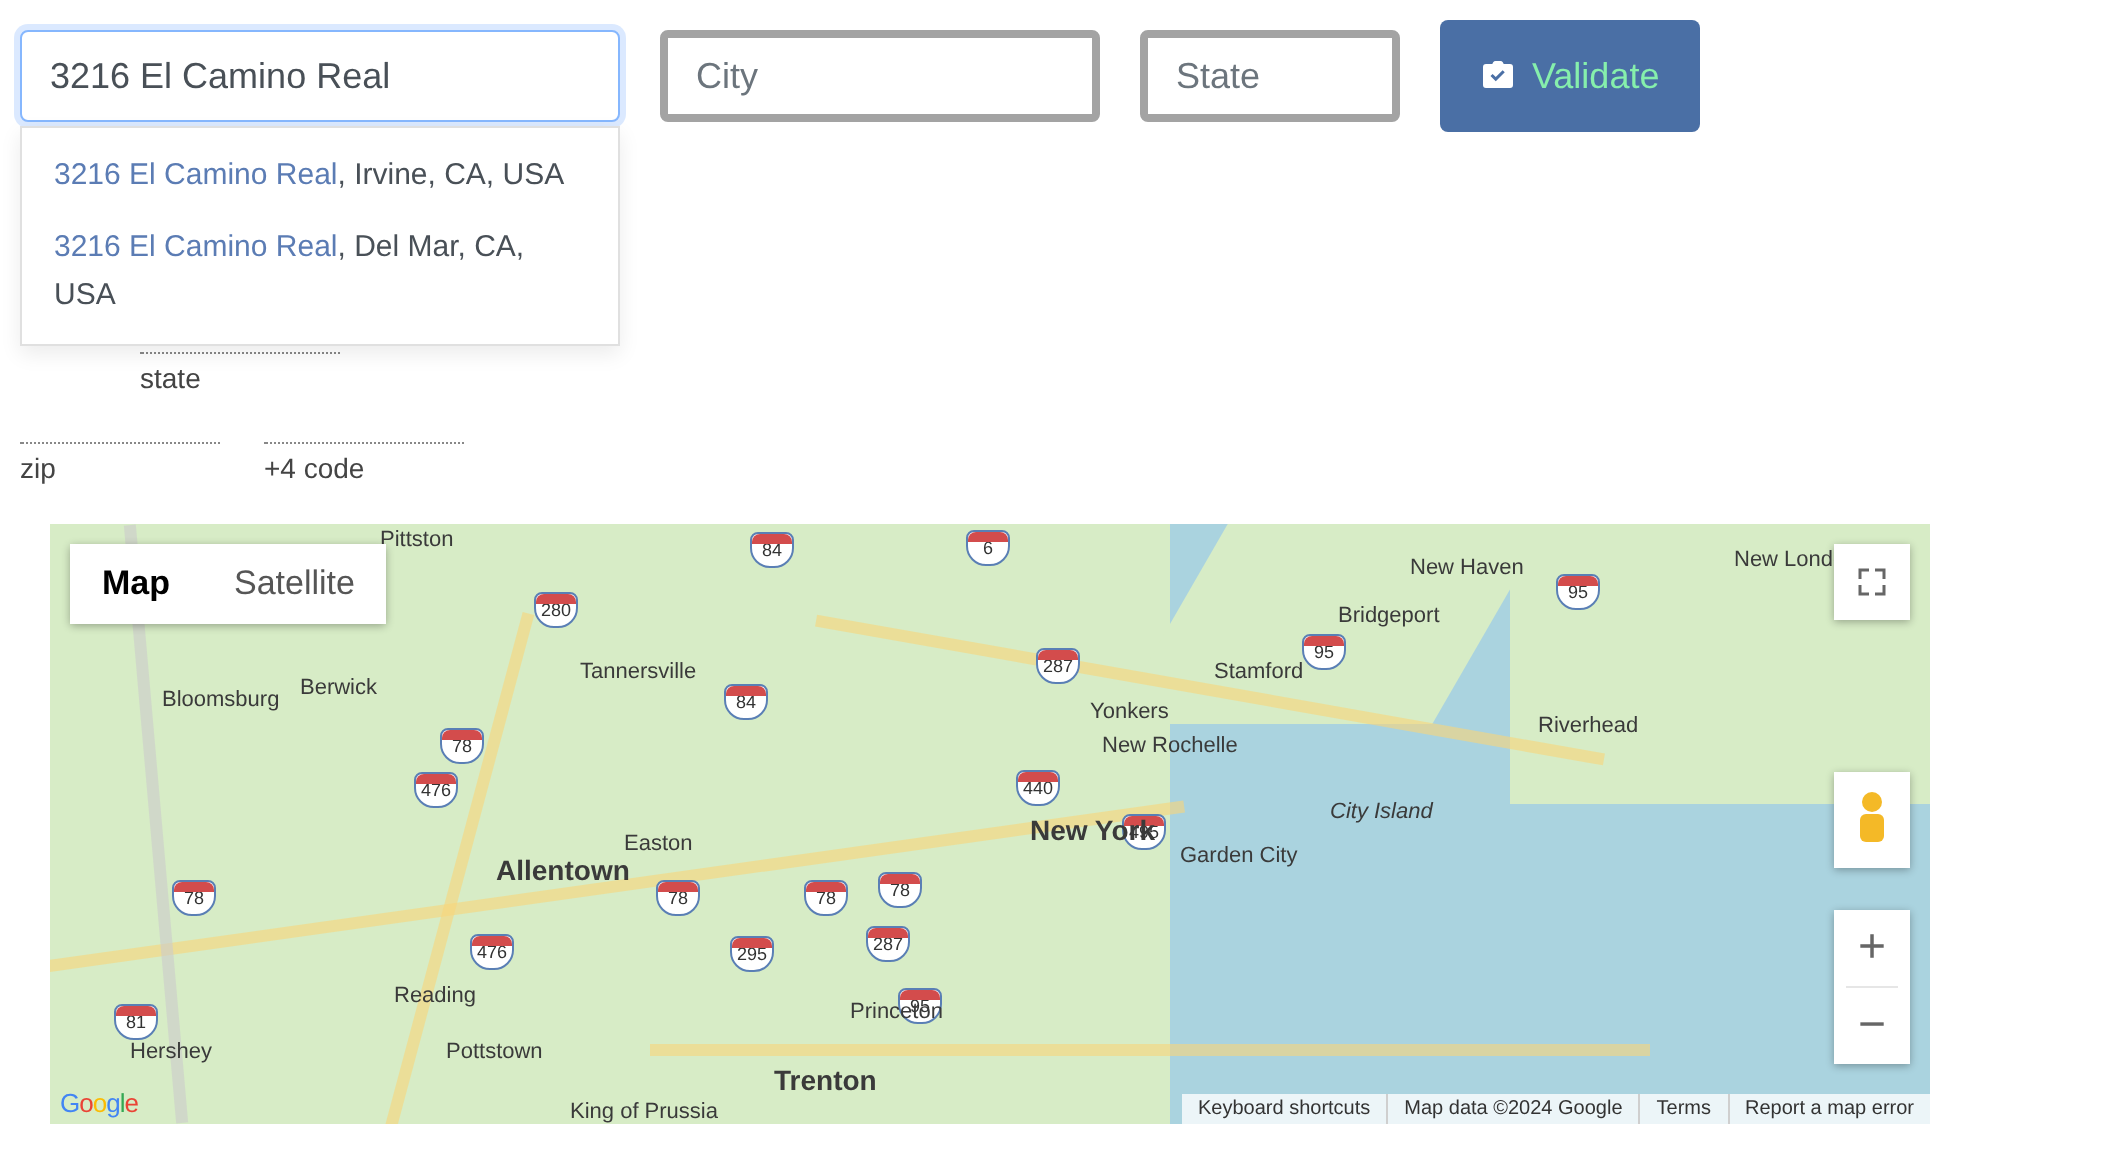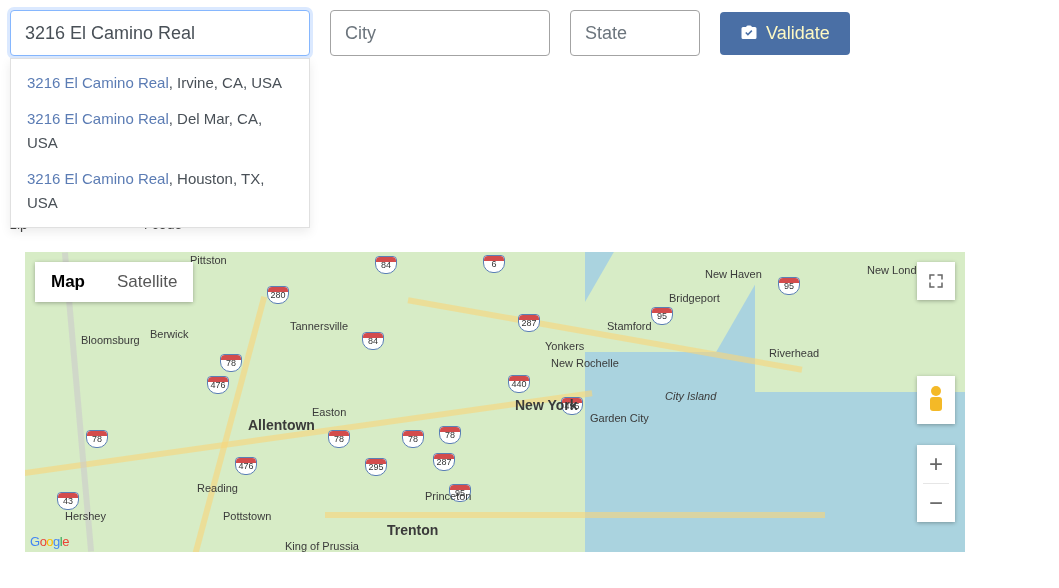--- a/index.html
+++ b/index.html
@@ -13,21 +13,21 @@
       background: #fff;
     }
     .form-row {
       display: flex;
       gap: 20px;
       align-items: center;
       margin-bottom: 10px;
     }
     .input-field {
       height: 46px;
-      border: 1px solid #a3a3a3;
+      border: 4px solid #a3a3a3;
       border-radius: 4px;
       padding: 0 14px;
       font-size: 18px;
       color: #495057;
     }
     .input-field.focused {
       border: 1px solid #86b7fe;
       box-shadow: 0 0 0 3px rgba(13,110,253,0.15);
       outline: none;
     }
@@ -40,24 +40,24 @@
     .city-input {
       width: 220px;
     }
     .state-input {
       width: 130px;
     }
     .zip-input {
       width: 140px;
     }
     .validate-btn {
-      height: 43px;
+      height: 56px;
       padding: 0 20px;
       background: #4a6fa5;
-      color: #fef9c3;
+      color: #86efac;
       font-size: 18px;
       border: none;
       border-radius: 4px;
       cursor: pointer;
       display: flex;
       align-items: center;
       gap: 8px;
     }
     .validate-btn svg {
       width: 18px;
@@ -294,23 +294,20 @@
 
 <div class="form-row">
   <div class="address-wrap">
     <input class="input-field address-input focused" value="3216 El Camino Real" style="">
     <div class="autocomplete">
       <div class="ac-item">
         <span class="ac-match">3216 El Camino Real</span><span class="ac-rest">, Irvine, CA, USA</span>
       </div>
       <div class="ac-item">
         <span class="ac-match">3216 El Camino Real</span><span class="ac-rest">, Del Mar, CA, USA</span>
-      </div>
-      <div class="ac-item">
-        <span class="ac-match">3216 El Camino Real</span><span class="ac-rest">, Houston, TX, USA</span>
       </div>
     </div>
   </div>
   <input class="input-field city-input" placeholder="City" style="">
   <input class="input-field state-input" placeholder="State" style="">
   <button class="validate-btn">
     <svg viewBox="0 0 24 24">
         <path d="M20 4h-4.2l-.6-1.2A2 2 0 0 0 13.4 2H10.6a2 2 0 0 0-1.8.8L8.2 4H4a2 2 0 0 0-2 2v12a2 2 0 0 0 2 2h16a2 2 0 0 0 2-2V6a2 2 0 0 0-2-2zm-9.5 11.5l-3.5-3.5 1.4-1.4 2.1 2.1 4.6-4.6 1.4 1.4-6 6z"></path>
       </svg>
     <span>Validate</span>
@@ -355,21 +352,21 @@
       <div class="shield" style="left: 626px; top: 55px;">95</div>
       <div class="shield" style="left: 303px; top: 178px;">78</div>
       <div class="shield" style="left: 210px; top: 205px;">476</div>
       <div class="shield" style="left: 377px; top: 178px;">78</div>
       <div class="shield" style="left: 340px; top: 206px;">295</div>
       <div class="shield" style="left: 408px; top: 201px;">287</div>
       <div class="shield" style="left: 414px; top: 174px;">78</div>
       <div class="shield" style="left: 483px; top: 123px;">440</div>
       <div class="shield" style="left: 61px; top: 178px;">78</div>
       <div class="shield" style="left: 424px; top: 232px;">95</div>
-      <div class="shield" style="left: 32px; top: 240px;">43</div>
+      <div class="shield" style="left: 32px; top: 240px;">81</div>
       <div class="shield" style="left: 516px; top: 145px; margin-left: 20px;">495</div>
       <div class="shield" style="left: 753px; top: 25px;">95</div>
     </div>
   <div id="cities-container">
       <div class="citylabel bold" style="left: 223px; top: 165px;">Allentown</div>
       <div class="citylabel bold" style="left: 490px; top: 145px;">New York</div>
       <div class="citylabel bold" style="left: 362px; top: 270px;">Trenton</div>
       <div class="citylabel" style="left: 526px; top: 105px;">New Rochelle</div>
       <div class="citylabel" style="left: 520px; top: 88px;">Yonkers</div>
       <div class="citylabel" style="left: 582px; top: 68px;">Stamford</div>
@@ -412,13 +409,19 @@
   <div class="zoom-btns">
     <button>+</button>
     <div class="sep"></div>
     <button>−</button>
   </div>
 
   <div class="googlogo">
     <span>G</span><span>o</span><span>o</span><span>g</span><span>l</span><span>e</span>
   </div>
 
+  <div class="attrib">
+    <span>Keyboard shortcuts</span>
+    <span>Map data ©2024 Google</span>
+    <span>Terms</span>
+    <span>Report a map error</span>
+  </div>
 </div>
 
 </body></html>

